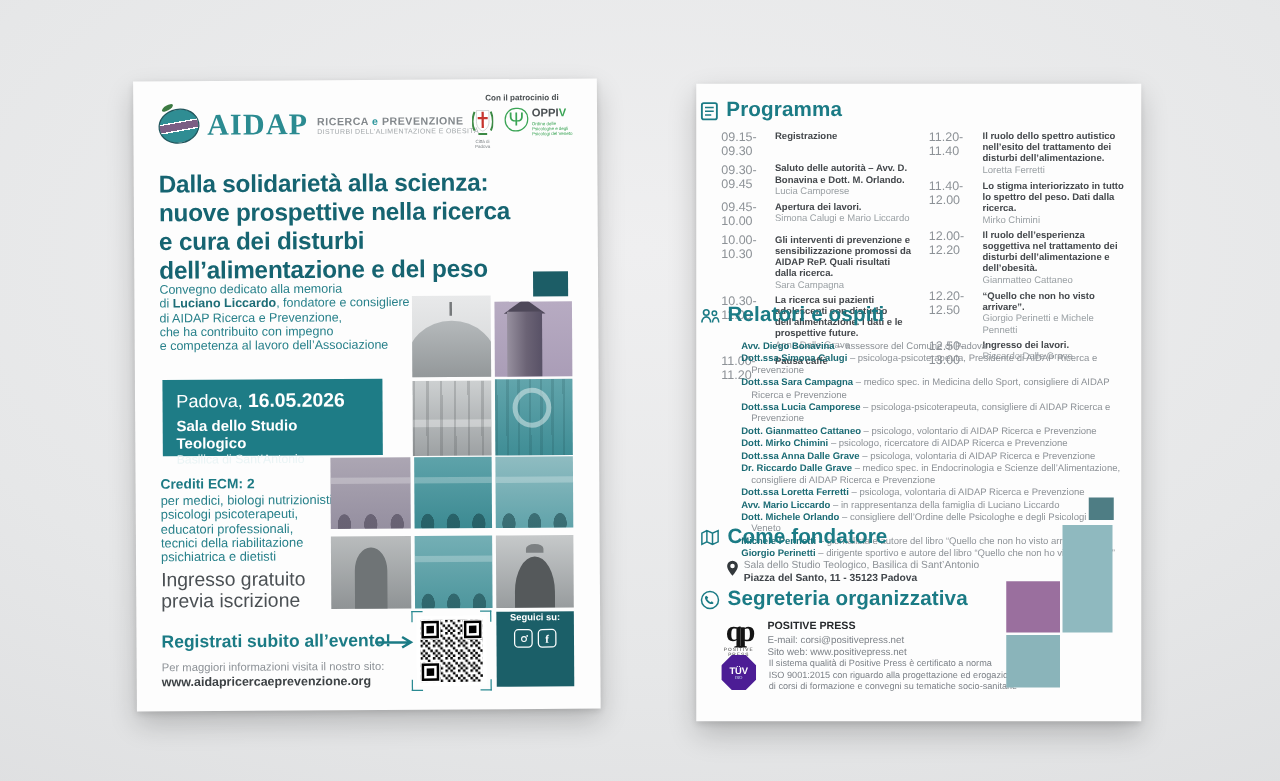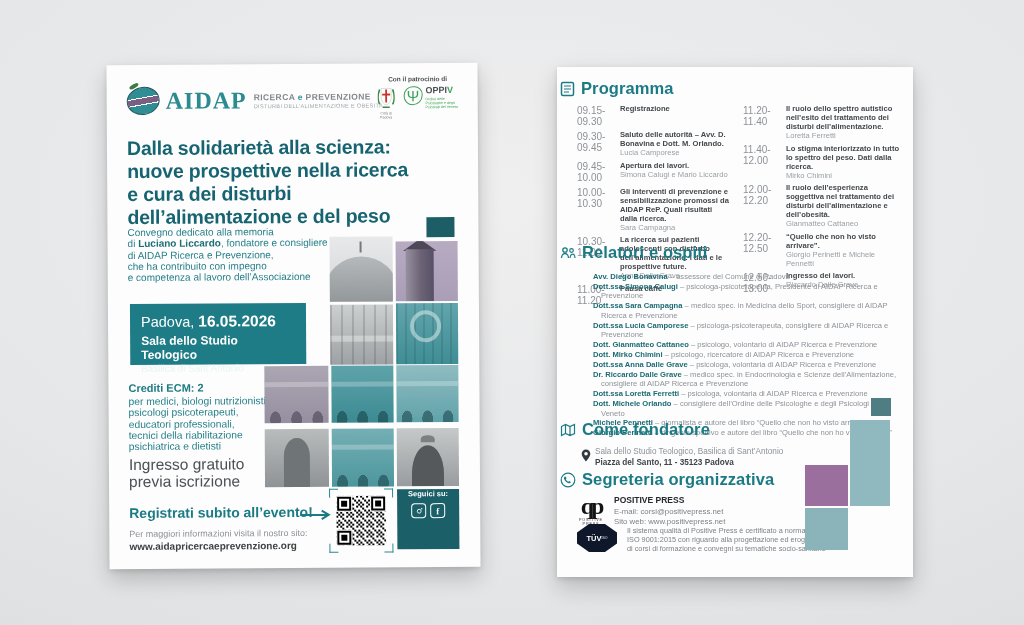--- a/index.html
+++ b/index.html
@@ -124,22 +124,22 @@
   .addr .a1{font-size:8.2px;color:#8d9297}
   .addr .a2{font-size:8.2px;font-weight:bold;color:#3f4449;margin-top:2px}
   .pin{position:absolute;left:24px;top:381px}
   .pp-row{position:absolute;left:18px;top:428px;display:flex;gap:7px}
   .pp-logo{width:32px;text-align:center}
   .pp-q{font-family:"Liberation Serif",serif;font-weight:bold;font-size:24px;letter-spacing:-3px;color:#141414;line-height:22px}
   .pp-sub{font-size:3.8px;letter-spacing:.8px;color:#333;margin-top:1px}
   .pp-txt .org{font-size:8.5px;font-weight:bold;color:#26292c}
   .pp-txt .ln{font-size:7.8px;color:#7d8288;margin-top:1.5px}
   .tuv-row{position:absolute;left:20px;top:457px;display:flex;gap:10px;align-items:flex-start}
-  .tuv{width:40px;height:28px;background:#0f172a;clip-path:polygon(30% 0,70% 0,100% 30%,100% 70%,70% 100%,30% 100%,0 70%,0 30%);
-       display:flex;align-items:center;justify-content:center;flex-direction:row}
+  .tuv{width:28px;height:28px;background:#4c1d95;clip-path:polygon(30% 0,70% 0,100% 30%,100% 70%,70% 100%,30% 100%,0 70%,0 30%);
+       display:flex;align-items:center;justify-content:center;flex-direction:column}
   .tuv .tt{color:#fff;font-size:7.5px;font-weight:bold;line-height:7px}
   .tuv .ti{color:#cfe2f4;font-size:3.5px}
   .tuv-txt{font-size:7.3px;color:#7d8288;line-height:9px;white-space:pre-line;padding-top:2px}
   .deco{position:absolute}
 </style>
 </head>
 <body>
 
 <div class="page" id="page-front">
 
@@ -407,20 +407,21 @@
   <div class="spk"><b>Dott. Gianmatteo Cattaneo</b><span> – psicologo, volontario di AIDAP Ricerca e Prevenzione</span></div>
 
   <div class="spk"><b>Dott. Mirko Chimini</b><span> – psicologo, ricercatore di AIDAP Ricerca e Prevenzione</span></div>
 
   <div class="spk"><b>Dott.ssa Anna Dalle Grave</b><span> – psicologa, volontaria di AIDAP Ricerca e Prevenzione</span></div>
 
   <div class="spk"><b>Dr. Riccardo Dalle Grave</b><span> – medico spec. in Endocrinologia e Scienze dell’Alimentazione, consigliere di AIDAP Ricerca e Prevenzione</span></div>
 
   <div class="spk"><b>Dott.ssa Loretta Ferretti</b><span> – psicologa, volontaria di AIDAP Ricerca e Prevenzione</span></div>
 
+  <div class="spk"><b>Avv. Mario Liccardo</b><span> – in rappresentanza della famiglia di Luciano Liccardo</span></div>
 
   <div class="spk"><b>Dott. Michele Orlando</b><span> – consigliere dell’Ordine delle Psicologhe e degli Psicologi del Veneto</span></div>
 
   <div class="spk"><b>Michele Pennetti</b><span> – giornalista e autore del libro “Quello che non ho visto arrivare”</span></div>
 
   <div class="spk"><b>Giorgio Perinetti</b><span> – dirigente sportivo e autore del libro “Quello che non ho visto arrivare”</span></div>
 </div>
 
   <div class="sec" style="left:3px;top:353px">
     <svg width="16" height="14" viewBox="0 0 16 14">

